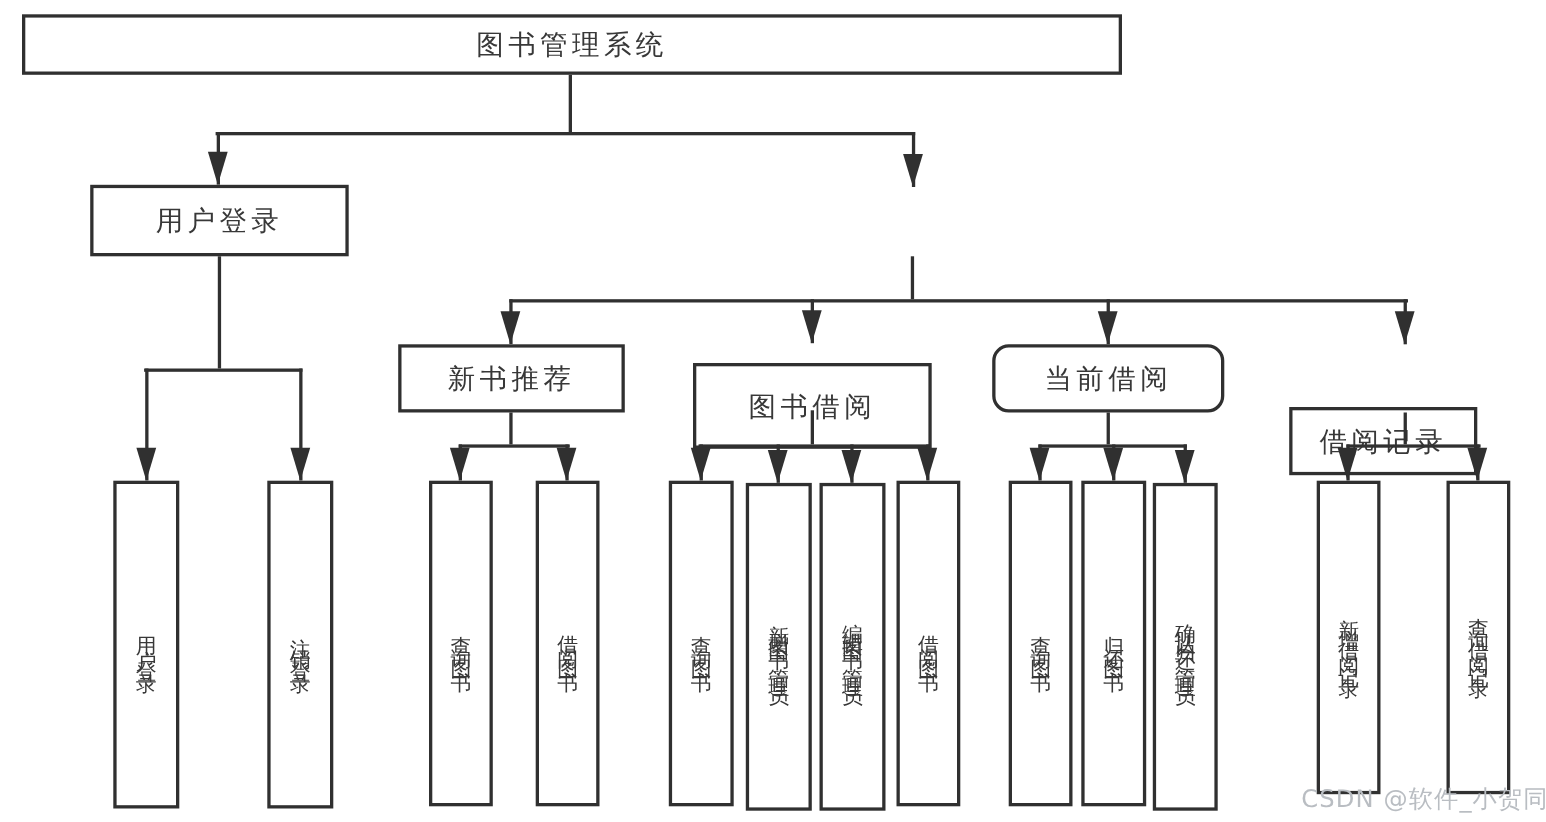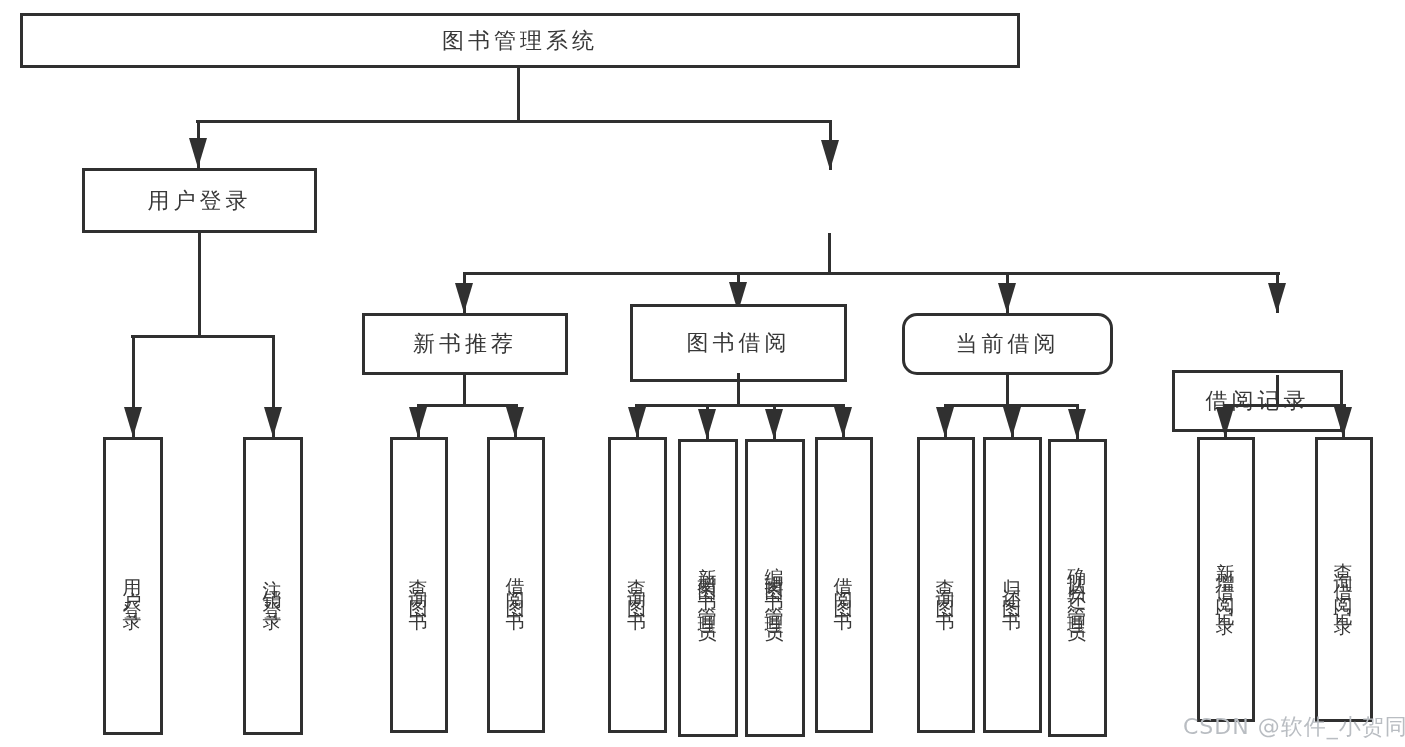--- a/index.html
+++ b/index.html
@@ -4,21 +4,21 @@
 <style>
   html,body{margin:0;padding:0;background:#ffffff;}
   #stage{
     position:relative;width:1405px;height:747px;background:#ffffff;overflow:hidden;
     font-family:"DejaVu Sans","Liberation Sans",sans-serif;
   }
   .node{
     position:absolute;box-sizing:border-box;
     border:3px solid #303030;background:#ffffff;
     display:flex;align-items:center;justify-content:center;
-    font-size:22px;color:#383838;letter-spacing:4px;white-space:nowrap;
+    font-size:25px;color:#383838;letter-spacing:4px;white-space:nowrap;
   }
   .vnode{
     writing-mode:vertical-rl;
     letter-spacing:11px;
     font-size:19px;
   }
   .line{position:absolute;background:#303030;}
   .arrow{position:absolute;width:3px;background:#303030;}
   .arrow::after{
     content:"";position:absolute;left:-8px;bottom:0;width:0;height:0;
@@ -50,21 +50,21 @@
   <div class="arrow" style="left:272px;top:335px;height:102px;"></div>
 
   <div class="line" style="left:828px;top:233px;width:3px;height:39px;"></div>
   <div class="line" style="left:463px;top:272px;width:817px;height:3px;"></div>
   <div class="arrow" style="left:463px;top:272px;height:41px;"></div>
   <div class="arrow" style="left:737px;top:272px;height:40px;"></div>
   <div class="arrow" style="left:1006px;top:272px;height:41px;"></div>
   <div class="arrow" style="left:1276px;top:272px;height:41px;"></div>
 
   <div class="node" style="left:362px;top:313px;width:206px;height:62px;">新书推荐</div>
-  <div class="node" style="left:630px;top:304px;width:217px;height:78px;">图书借阅</div>
+  <div class="node" style="left:630px;top:330px;width:217px;height:78px;">图书借阅</div>
   <div class="node" style="left:902px;top:313px;width:211px;height:62px;border-radius:15px;">当前借阅</div>
   <div class="node" style="left:1172px;top:330px;width:171px;height:62px;margin-top:40px;">借阅记录</div>
 
   <div class="line" style="left:463px;top:375px;width:3px;height:29px;"></div>
   <div class="line" style="left:417px;top:404px;width:101px;height:3px;"></div>
   <div class="arrow" style="left:417px;top:404px;height:33px;"></div>
   <div class="arrow" style="left:514px;top:404px;height:33px;"></div>
 
   <div class="line" style="left:737px;top:373px;width:3px;height:31px;"></div>
   <div class="line" style="left:635px;top:404px;width:210px;height:3px;"></div>

